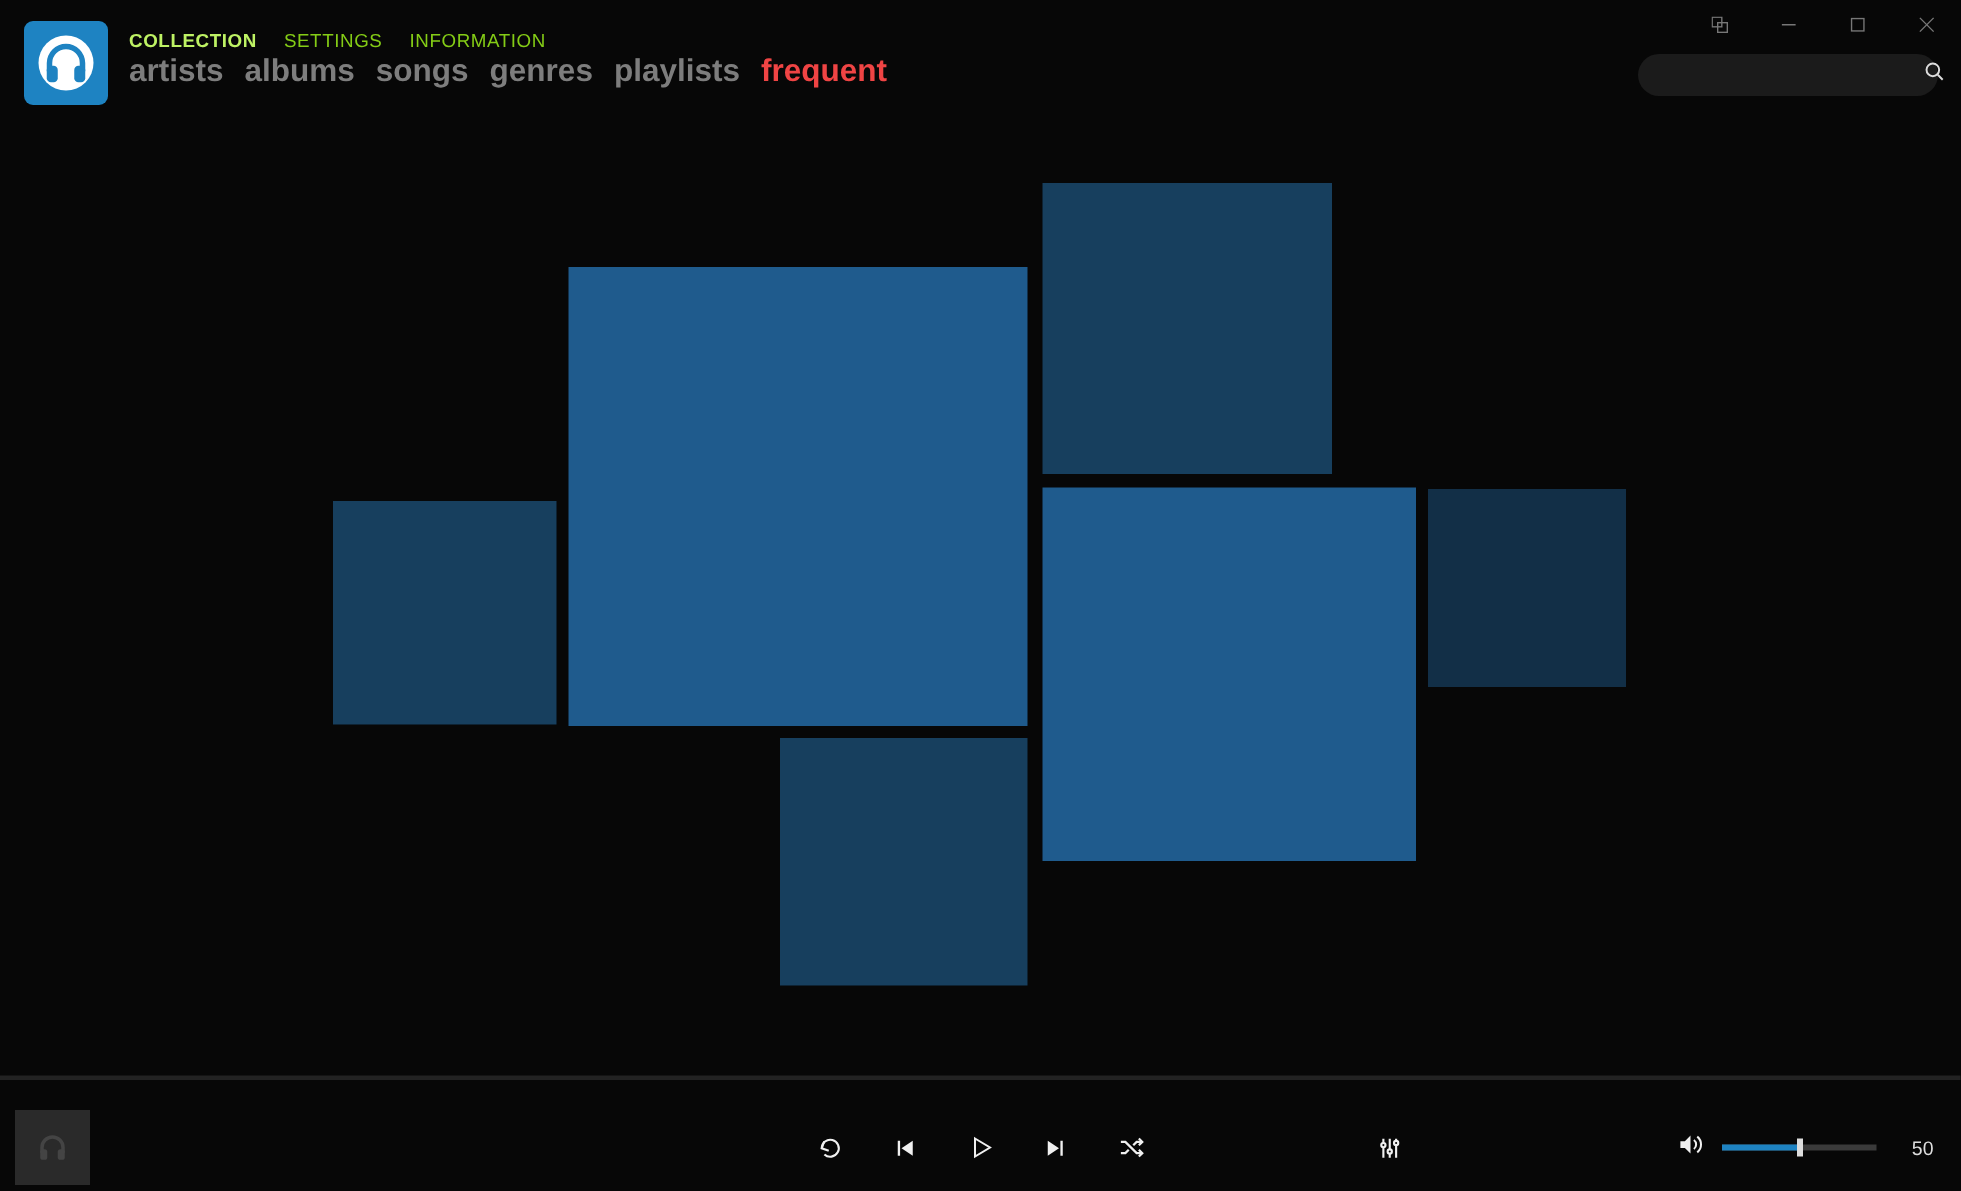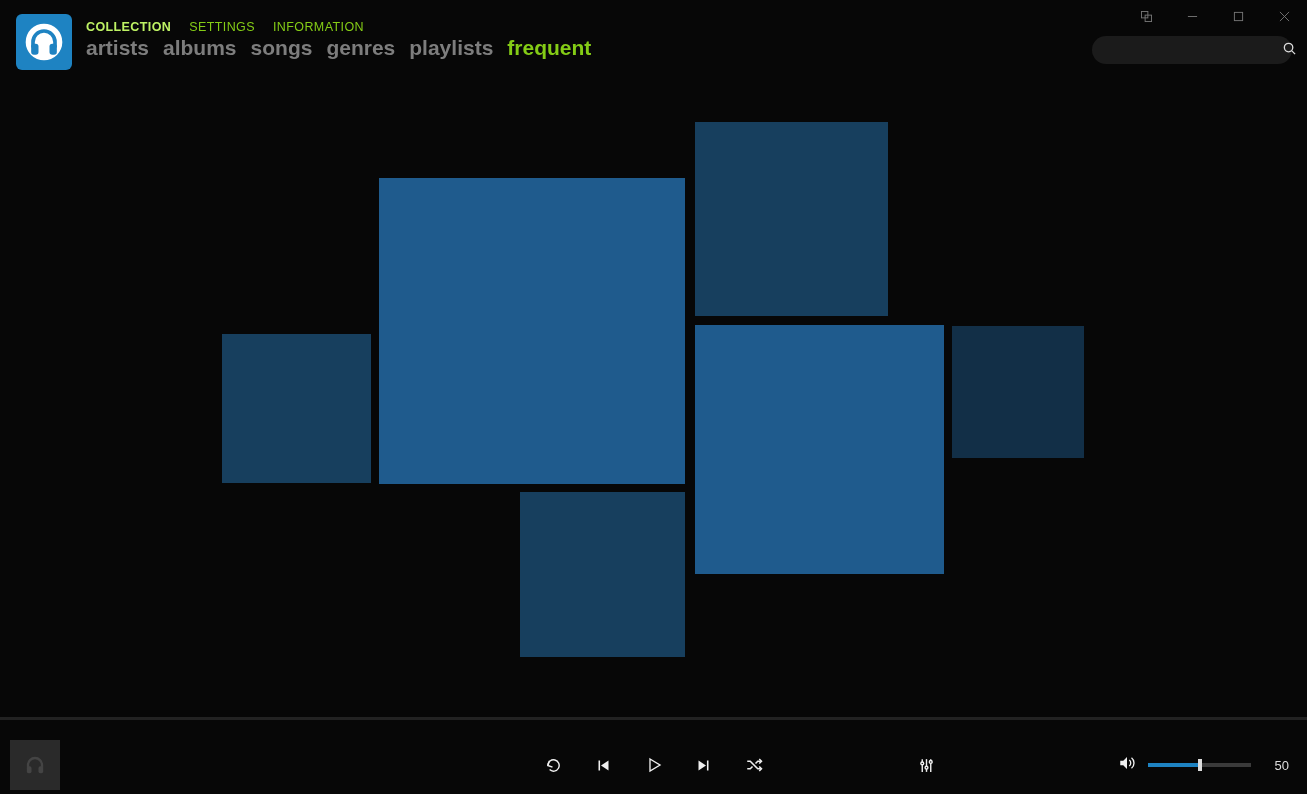--- a/index.html
+++ b/index.html
@@ -45,21 +45,21 @@
     background: #1e83c2;
     display: flex; align-items: center; justify-content: center;
     flex-shrink: 0;
   }
   .nav-stack { padding-top: 6px; }
   .top-nav { display: flex; gap: 18px; font-size: 12.5px; font-weight: 400; letter-spacing: 0.4px; }
   .top-nav .item { color: #84cc16; cursor: pointer; }
   .top-nav .item.active { color: #bef264; font-weight: 600; }
   .sub-nav { display: flex; gap: 14px; margin-top: 2px; }
   .sub-nav .item { font-size: 21px; font-weight: 700; color: #7d7d7d; cursor: pointer; }
-  .sub-nav .item.active { color: #84cc16; }
+  .sub-nav .item.active { color: #ef4444; }
 
   
   .search {
     position: absolute;
     top: 36px; right: 15px;
     width: 200px; height: 28px;
     background: #1b1b1b;
     border-radius: 14px;
     display: flex; align-items: center;
     padding: 0 10px 0 14px;

